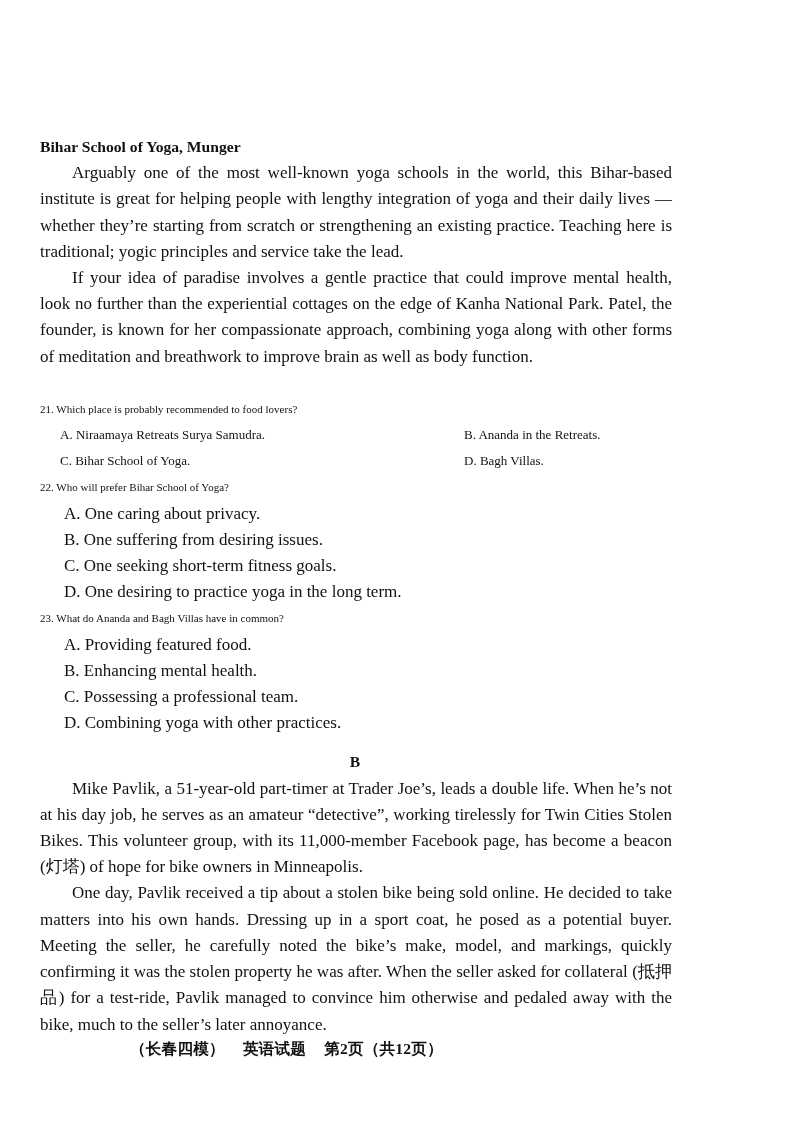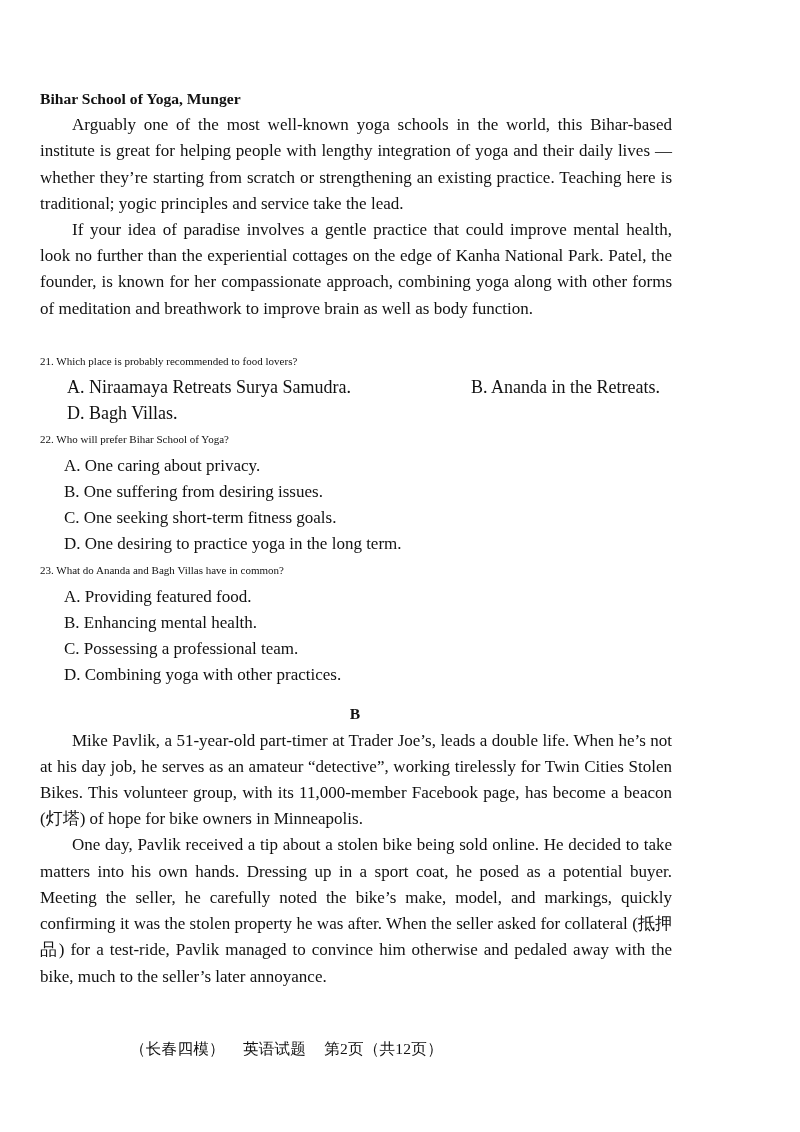--- a/index.html
+++ b/index.html
@@ -1,31 +1,31 @@
 <!DOCTYPE html>
 <html><head>
 <meta charset="utf-8">
 <style>
   html, body { margin: 0; padding: 0; background: #ffffff; }
   body { width: 800px; height: 1132px; position: relative; overflow: hidden;
          font-family: "Liberation Serif", "DejaVu Serif", serif; color: #111111; }
   .page { position: absolute; left: 40px; top: 86px; width: 632px; }
-  .line { font-size: 15.6px; line-height: 26.2px; white-space: nowrap; }
+  .line { font-size: 15.6px; line-height: 26.2px; white-space: nowrap; margin-top: 48px; }
   .heading { font-weight: bold; }
   .para { font-size: 17px; line-height: 26.2px; text-align: justify;
           text-align-last: left; text-indent: 32px; margin: 0; }
   .q { font-size: 11px; line-height: 26.2px; margin: 0; }
   .opt { font-size: 17px; line-height: 26.2px; margin: 0 0 0 24px; }
-  .opt-row { display: flex; margin-left: 27px; font-size: 18px; line-height: 26.2px; }
+  .opt-row { display: flex; margin-left: 20px; font-size: 13px; line-height: 26.2px; }
   .opt-row .left { width: 404px; }
   .gap { height: 26px; }
   .section-letter { text-align: center; font-weight: bold; font-size: 15.6px;
                     line-height: 26.2px; margin-top: 13px; padding-right: 2px; }
   .footer { position: absolute; top: 1036px; left: 130px; font-size: 15.6px;
-            line-height: 26px; letter-spacing: 0.2px; white-space: nowrap; }
+            line-height: 26px; letter-spacing: 0.2px; white-space: nowrap; font-weight: bold; }
   .footer span { margin-right: 14px; }
 </style>
 </head>
 <body>
 
 <div class="page">
 
   <div>
     <div class="line heading">Bihar School of Yoga, Munger</div>
     <p class="para">Arguably one of the most well-known yoga schools in the world, this Bihar-based institute is great for helping people with lengthy integration of yoga and their daily lives — whether they’re starting from scratch or strengthening an existing practice. Teaching here is traditional; yogic principles and service take the lead.</p>
@@ -37,20 +37,21 @@
 
   <div class="gap"></div>
 
   <div>
     <p class="q">21. Which place is probably recommended to food lovers?</p>
     <div class="opt-row">
       <span class="left">A. Niraamaya Retreats Surya Samudra.</span>
       <span>B. Ananda in the Retreats.</span>
     </div>
     <div class="opt-row">
+      <span class="left">C. Bihar School of Yoga.</span>
       <span>D. Bagh Villas.</span>
     </div>
   </div>
 
   <div>
     <p class="q">22. Who will prefer Bihar School of Yoga?</p>
     <p class="opt">A. One caring about privacy.</p>
     <p class="opt">B. One suffering from desiring issues.</p>
     <p class="opt">C. One seeking short-term fitness goals.</p>
     <p class="opt">D. One desiring to practice yoga in the long term.</p>

